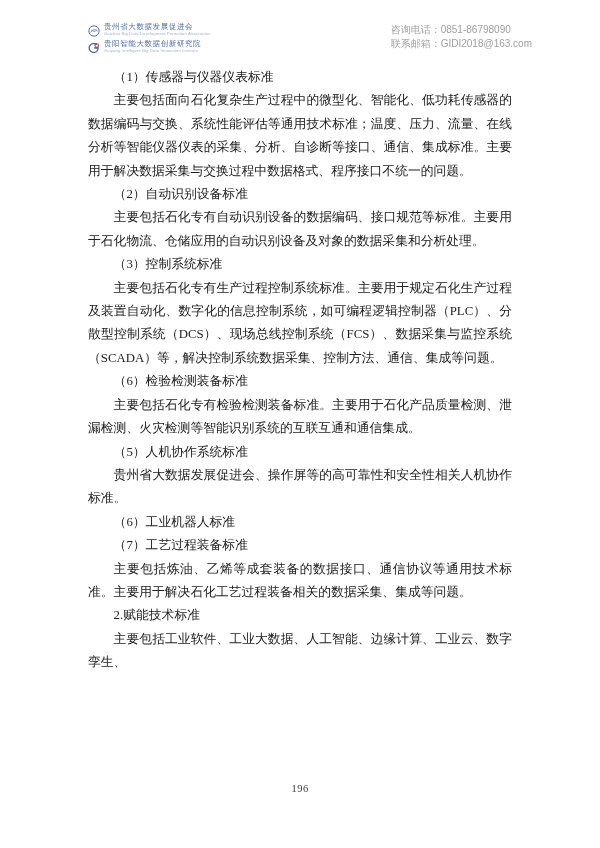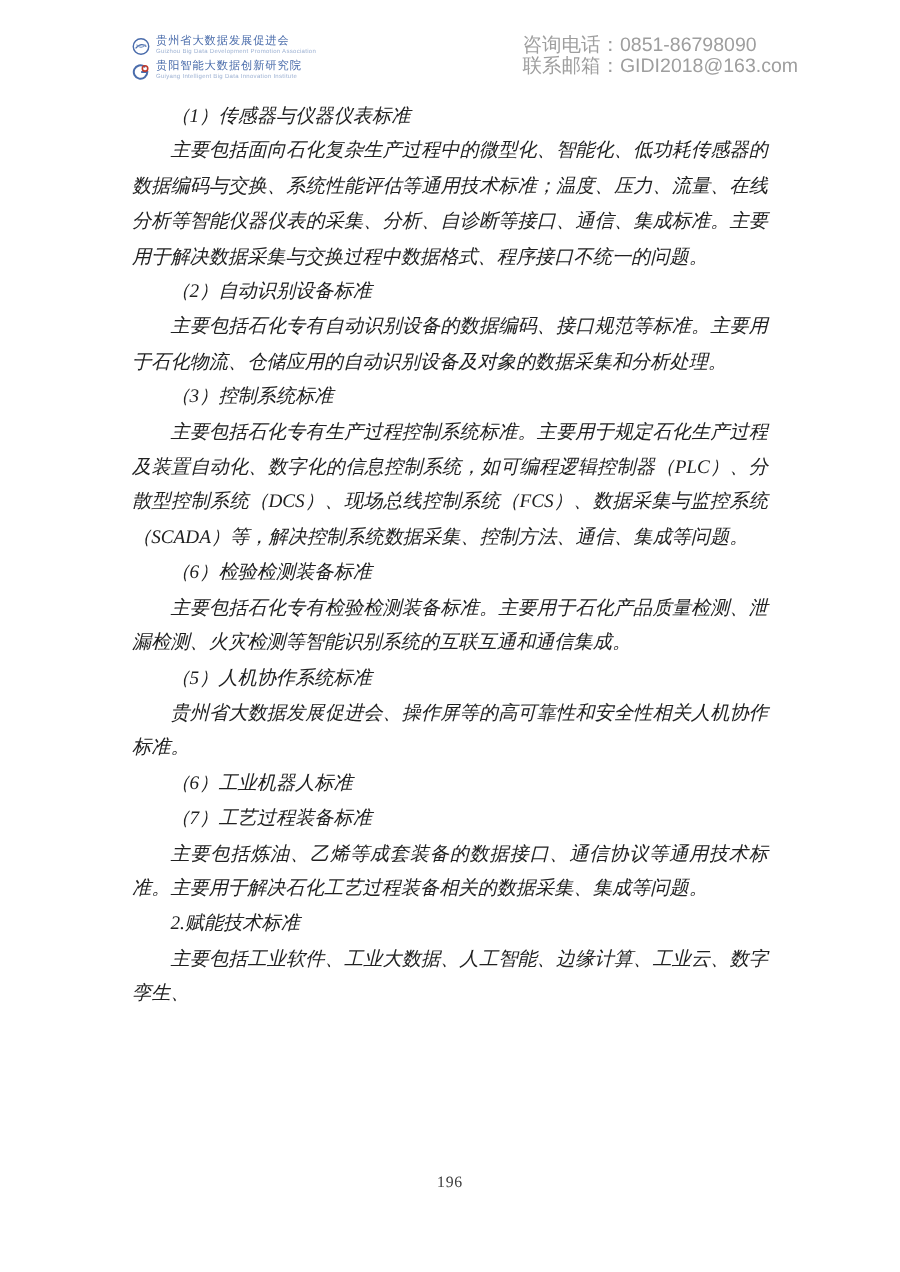--- a/index.html
+++ b/index.html
@@ -17,58 +17,57 @@
   .header {
     position: absolute;
     top: 23px;
     left: 88px;
     right: 68px;
     display: flex;
     justify-content: space-between;
     align-items: flex-start;
   }
   .logo-stack { display: flex; flex-direction: column; gap: 4px; }
-  .logo-row { display: flex; align-items: flex-end; gap: 4px; }
+  .logo-row { display: flex; align-items: flex-start; gap: 4px; }
   .logo-icon { width: 12px; height: 12px; flex: 0 0 auto; }
   .logo-texts { display: flex; flex-direction: column; line-height: 1; }
   .logo-name {
     font-family: "Liberation Sans", "DejaVu Sans", sans-serif;
     font-size: 7.5px;
     letter-spacing: 0.6px;
     color: #4a6cab;
     white-space: nowrap;
   }
   .logo-sub {
     font-family: "Liberation Sans", "DejaVu Sans", sans-serif;
     font-size: 4px;
     letter-spacing: 0.2px;
     color: #9db1d2;
     white-space: nowrap;
     margin-top: 1.5px;
   }
   .contact {
     font-family: "Liberation Sans", "DejaVu Sans", sans-serif;
-    font-size: 13px;
+    font-size: 10px;
     line-height: 14px;
     color: #9e9e9e;
     text-align: left;
     white-space: nowrap;
   }
 
   
   .content {
     position: absolute;
     left: 88px;
     top: 66px;
     width: 424px;
     font-size: 12.8px;
     line-height: 23.4px;
     color: #212121;
     text-align: justify;
-    font-style: italic;
   }
   .content p {
     margin: 0;
     text-indent: 2em;
   }
 
   
   .footer {
     position: absolute;
     left: 0;

